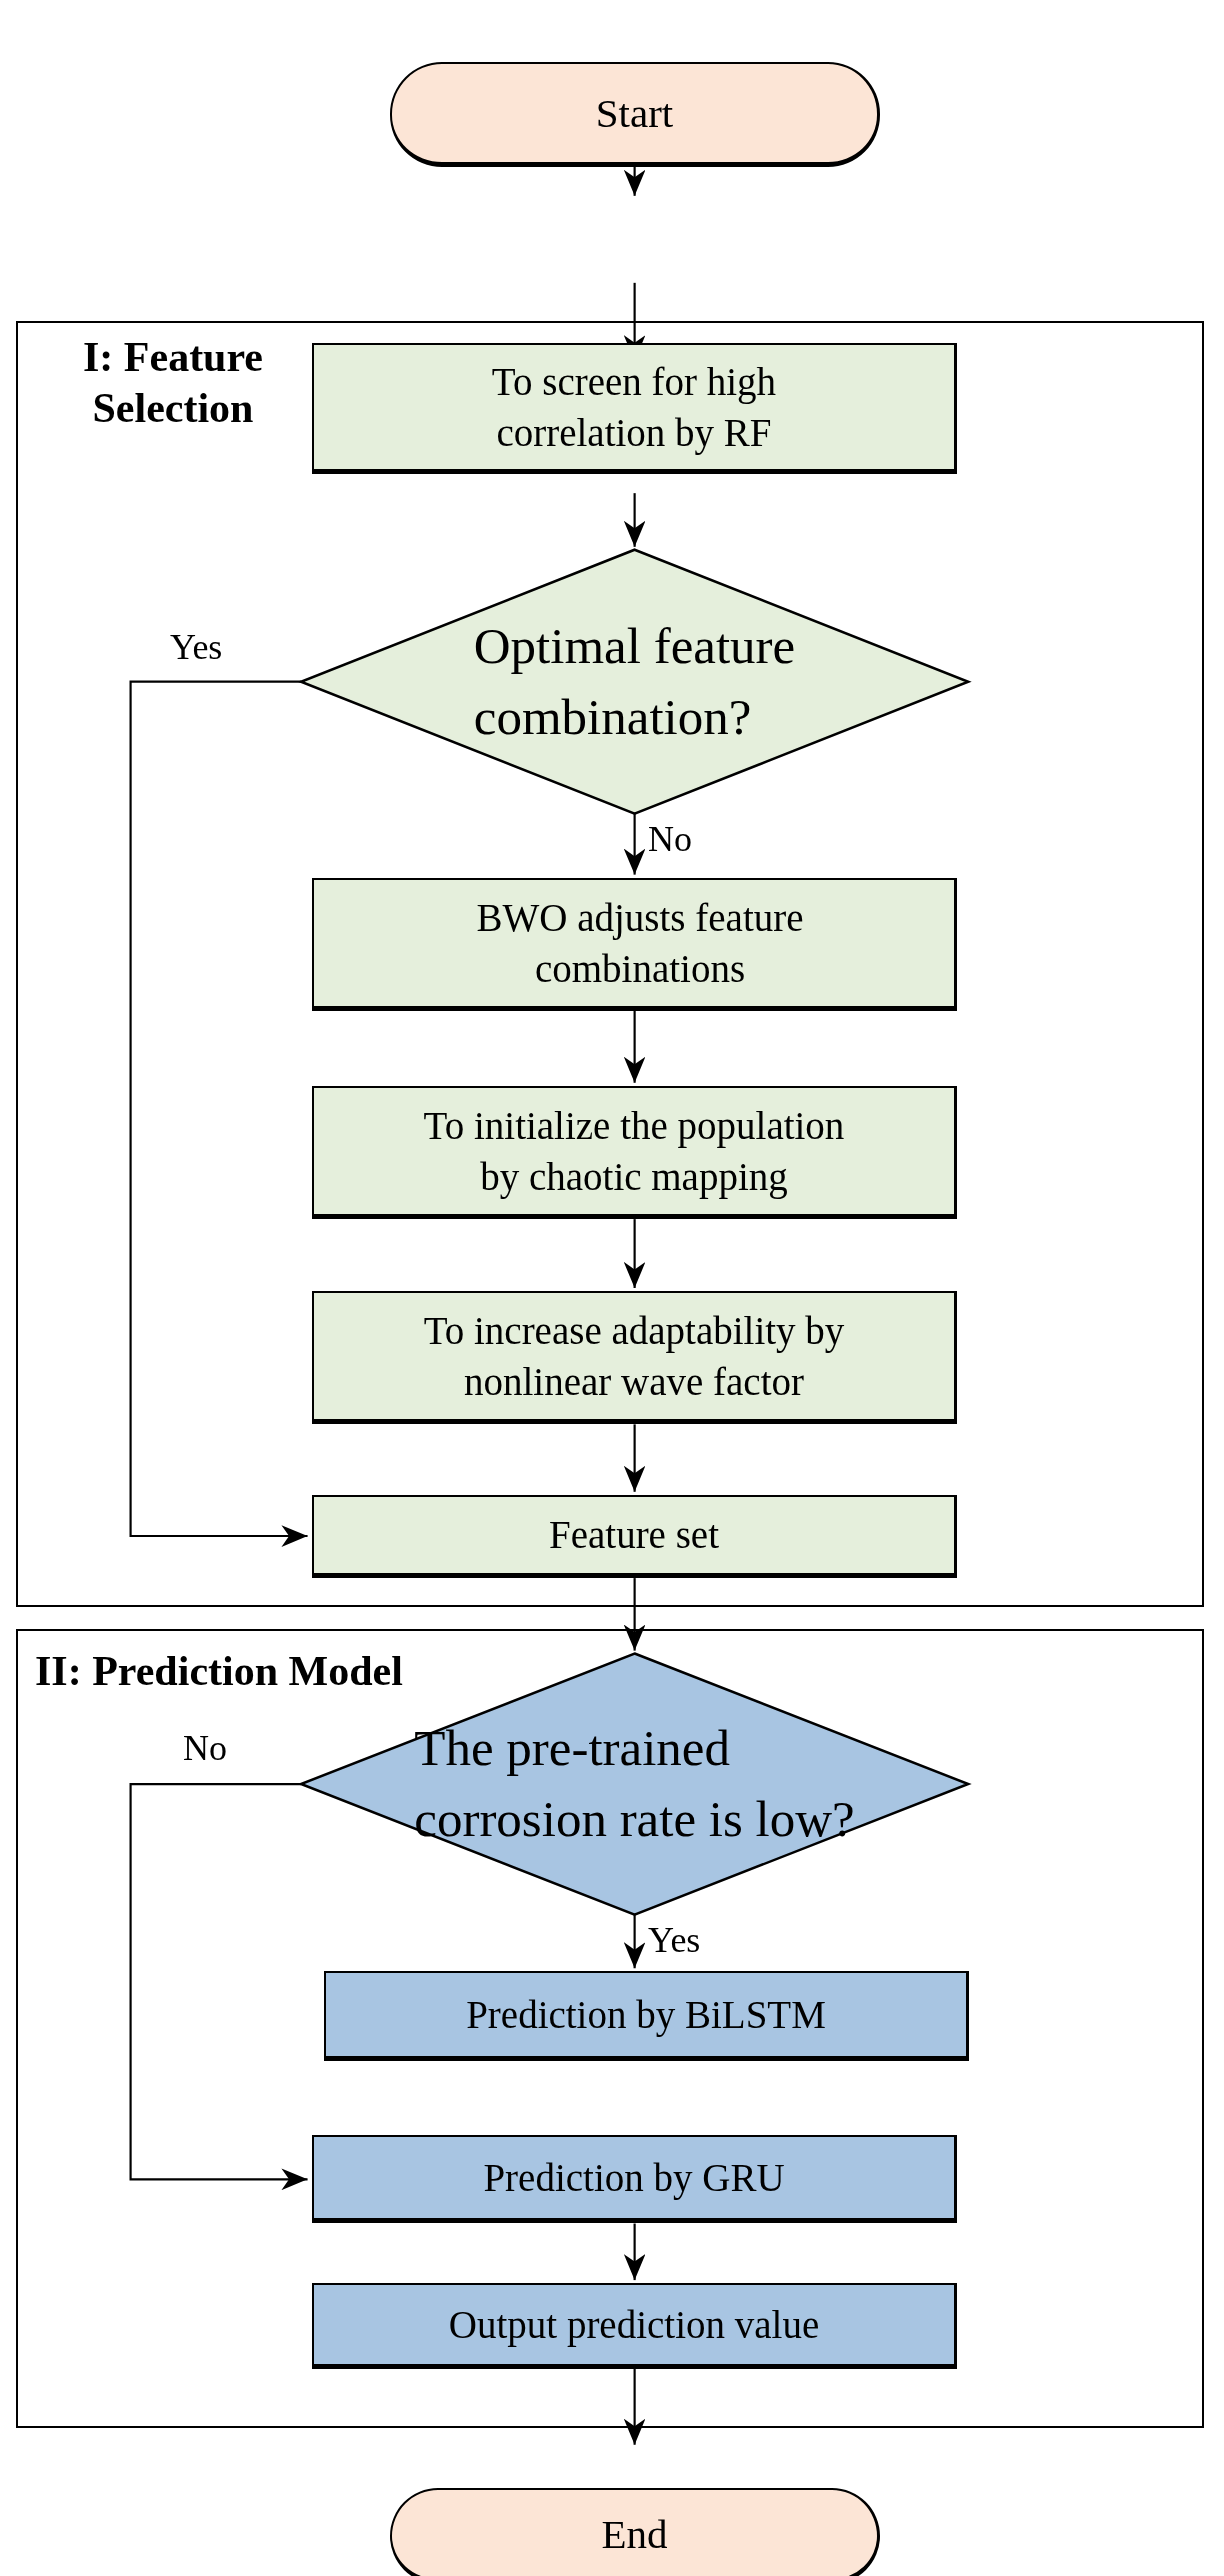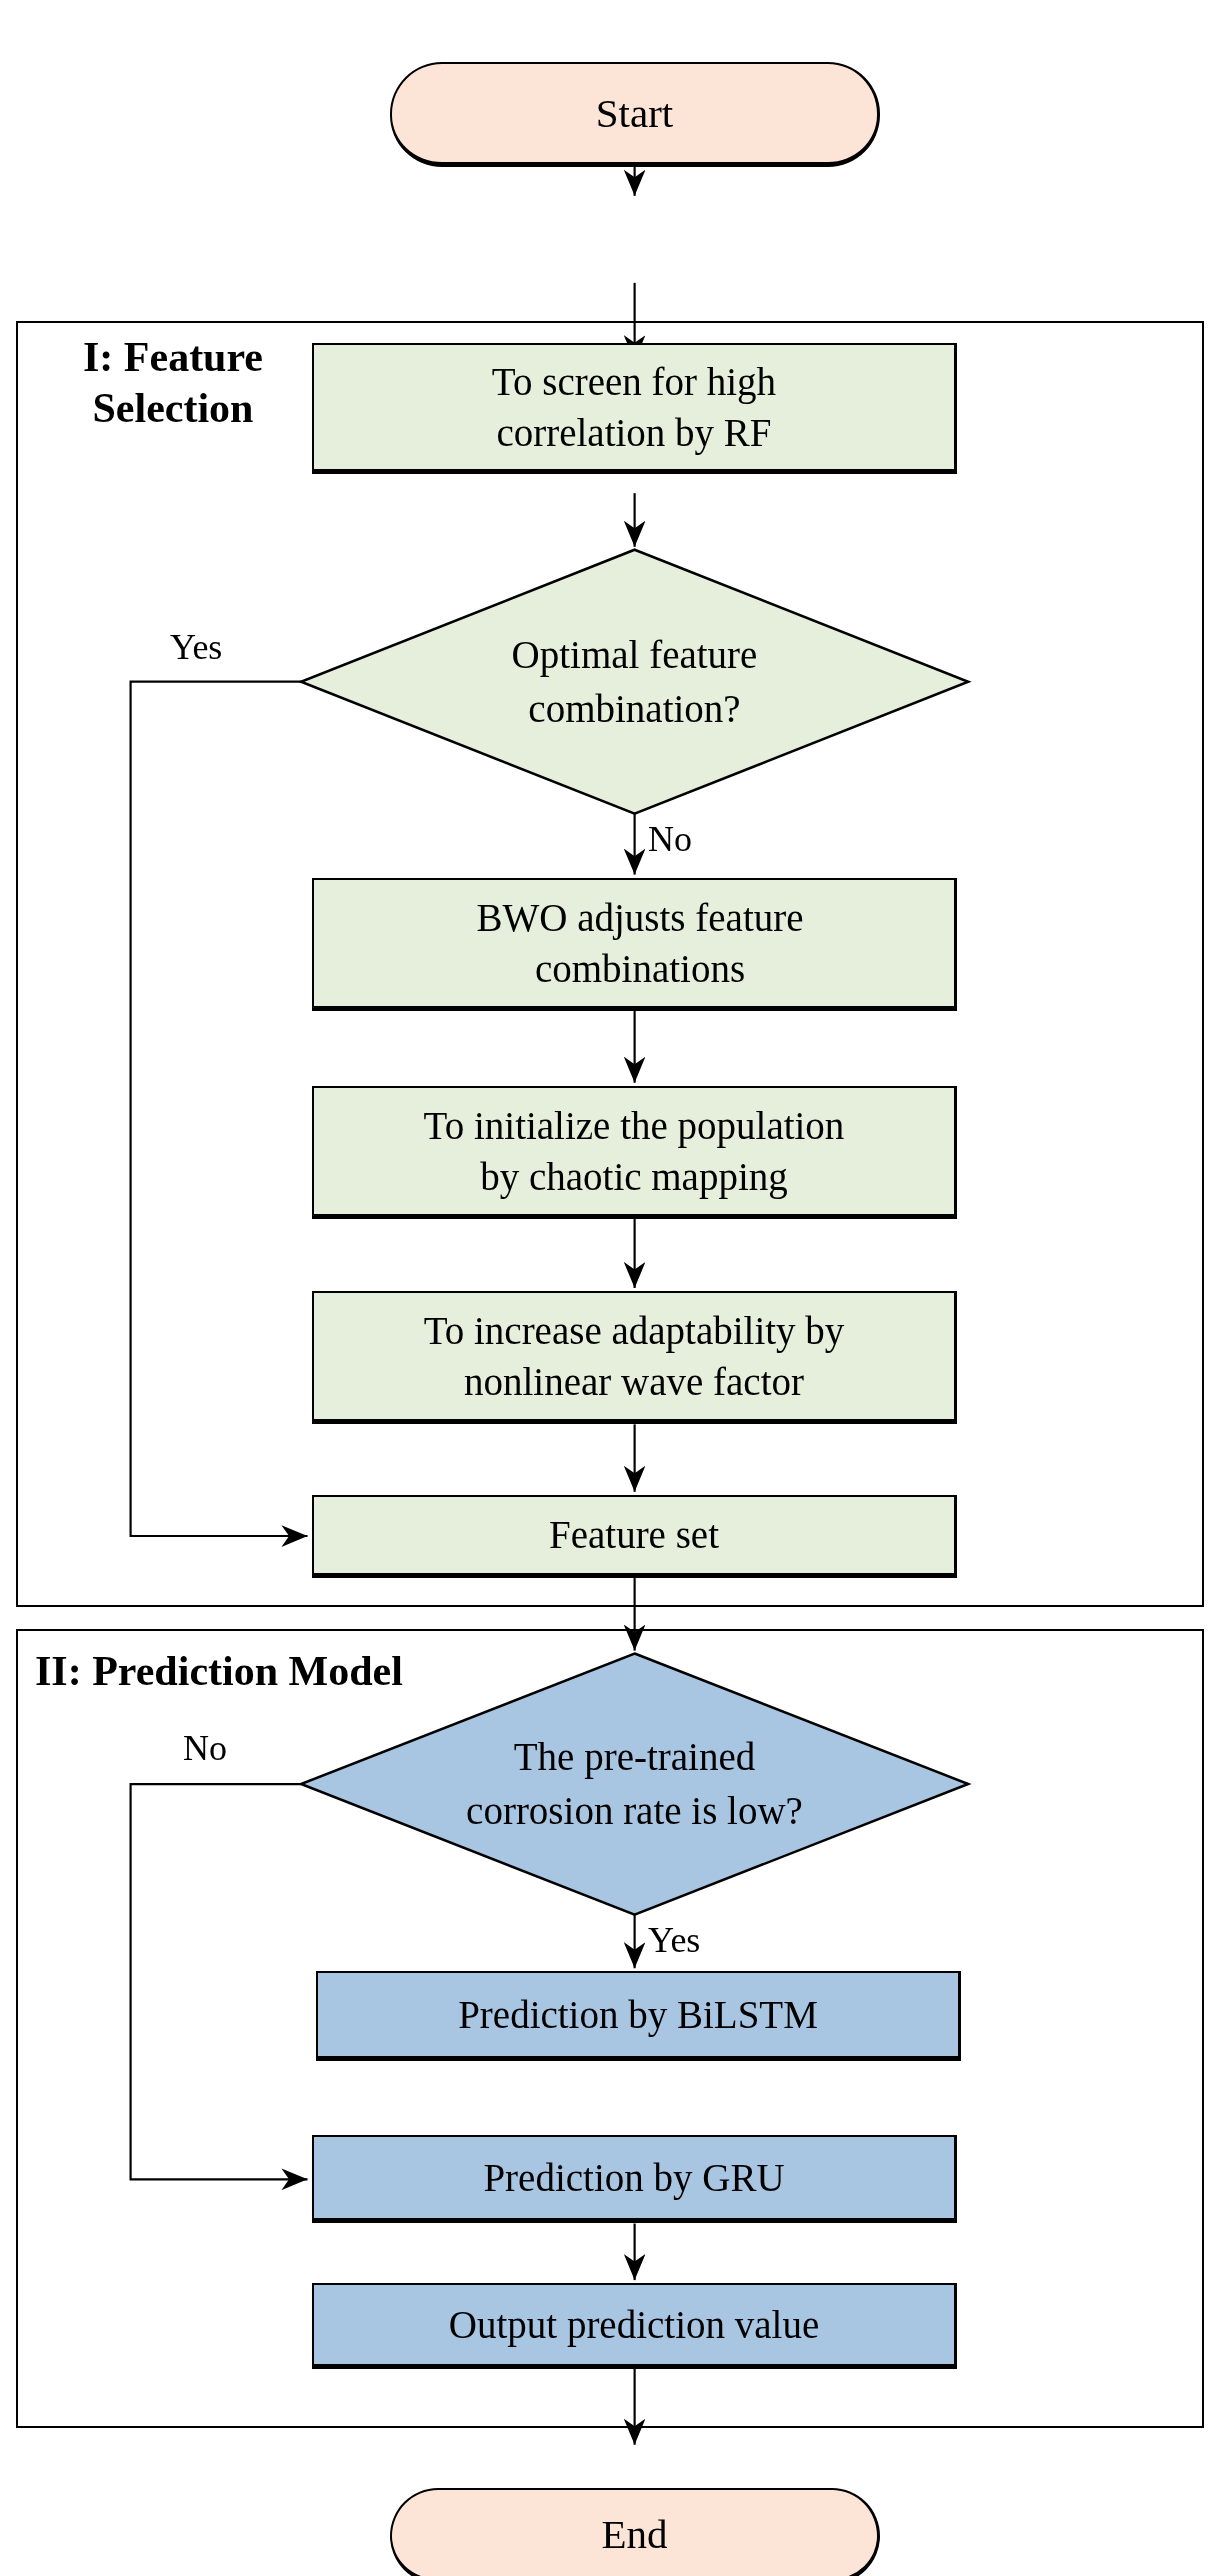--- a/index.html
+++ b/index.html
@@ -29,21 +29,21 @@
     position:absolute;box-sizing:border-box;z-index:3;
     border:2.9px solid var(--line);border-bottom-width:5.1px;border-right-width:3.6px;
     display:flex;align-items:center;justify-content:center;
     text-align:center;font-size:39px;line-height:1.32;white-space:pre-line;
   }
   .node.green{background:var(--green-fill);}
   .node.blue{background:var(--blue-fill);}
   .node.terminal{background:var(--terminal-fill);border-radius:52px;font-size:41px;margin-top:40px;}
   .diamond-label{
     position:absolute;z-index:3;display:flex;align-items:center;justify-content:center;
-    text-align:center;font-size:39px;line-height:1.38;white-space:pre-line;
+    text-align:left;font-size:51px;line-height:1.38;white-space:pre-line;
   }
   .edge-label{
     position:absolute;z-index:4;font-size:36px;line-height:1;
   }
   .shape{fill:var(--green-fill);stroke:var(--line);stroke-width:3.5;}
   .shape.blue{fill:var(--blue-fill);}
   .edge{fill:none;stroke:var(--line);stroke-width:3;}
 </style>
 </head>
 <body>
@@ -99,21 +99,21 @@
 by chaotic mapping</div>
 
   <div class="node green" style="left:312px;top:1291px;width:645px;height:133px;">To increase adaptability by
 nonlinear wave factor</div>
 
   <div class="node green" style="left:312px;top:1495px;width:645px;height:83px;">Feature set</div>
 
   <div class="diamond-label" style="left:366px;top:1717px;width:537px;height:133px;">The pre-trained
 corrosion rate is low?</div>
 
-  <div class="node blue" style="left:316px;top:1971px;width:645px;height:90px;">Prediction by BiLSTM</div>
+  <div class="node blue" style="left:324px;top:1971px;width:645px;height:90px;">Prediction by BiLSTM</div>
 
   <div class="node blue" style="left:312px;top:2135px;width:645px;height:88px;">Prediction by GRU</div>
 
   <div class="node blue" style="left:312px;top:2283px;width:645px;height:86px;">Output prediction value</div>
 
   <div class="node terminal" style="left:390px;top:2448px;width:490px;height:96px;">End</div>
 
   <div class="edge-label" style="left:170px;top:629px;">Yes</div>
   <div class="edge-label" style="left:648px;top:821px;">No</div>
   <div class="edge-label" style="left:183px;top:1730px;">No</div>

